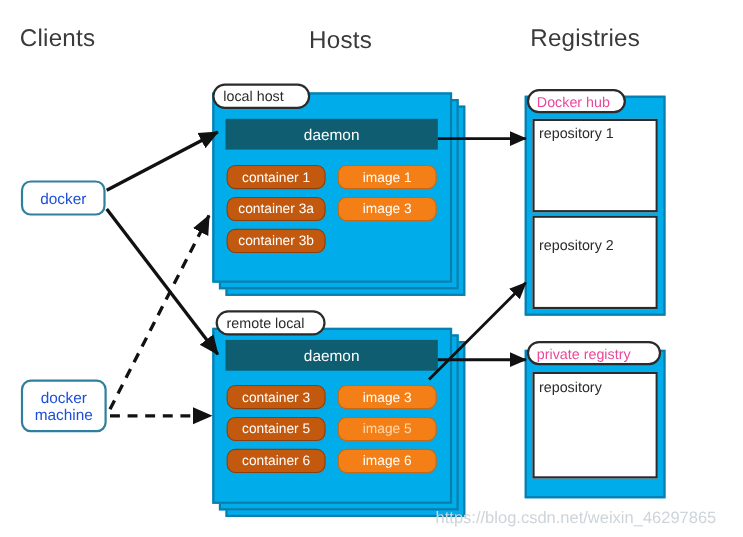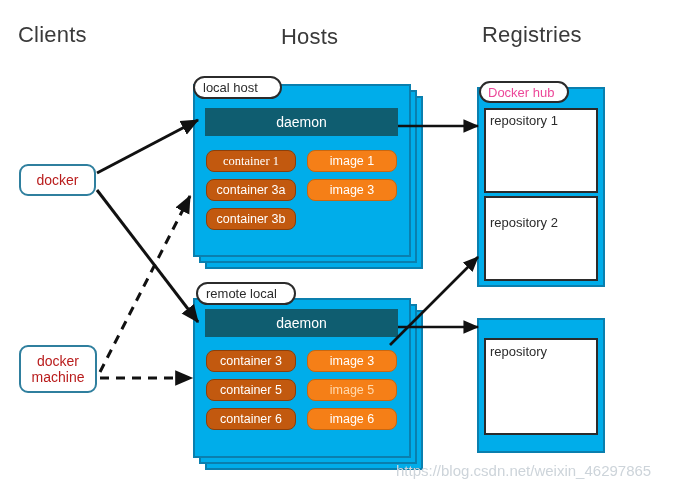--- a/index.html
+++ b/index.html
@@ -27,21 +27,21 @@
     white-space: nowrap;
   }
 
   
   .client-pill {
     position: absolute;
     box-sizing: border-box;
     background: #ffffff;
     border: 2px solid #2f7f9e;
     border-radius: 9px;
-    color: #b91c1c;
+    color: #1d4ed8;
     font-size: 14px;
     display: flex;
     align-items: center;
     justify-content: center;
     text-align: center;
     line-height: 1.15;
     z-index: 30;
   }
 
   
@@ -176,21 +176,21 @@
 
   <div class="host-stack" style="left:193px; top:84px; width:230px; height:185px;">
     <div class="host-shadow" style="left:12px; top:12px; width:218px; height:173px;"></div>
     <div class="host-shadow" style="left:6px; top:6px; width:218px; height:173px;"></div>
     <div class="host-card" style="width:218px; height:173px;"></div>
 
     <div class="daemon-bar" style="left:12px; top:24px; width:193px; height:28px;">
       <span>daemon</span>
     </div>
 
-    <div class="pill container" style="left:13px; top:66px; width:90px; height:22px;font-family:Liberation Serif, serif;">
+    <div class="pill container" style="left:13px; top:66px; width:90px; height:22px;">
       <span>container 1</span>
     </div>
     <div class="pill container" style="left:13px; top:95px; width:90px; height:22px;">
       <span>container 3a</span>
     </div>
     <div class="pill container" style="left:13px; top:124px; width:90px; height:22px;">
       <span>container 3b</span>
     </div>
 
     <div class="pill image" style="left:114px; top:66px; width:90px; height:22px;">
@@ -258,20 +258,23 @@
   <div class="repo-title" style="left:490px; top:215px;">repository 2</div>
   <div class="pill image-light" style="left:500px; top:222px; width:80px; height:20px;">
     <span>image 3</span>
   </div>
   <div class="pill image-light" style="left:500px; top:248px; width:80px; height:20px;">
     <span>image 4</span>
   </div>
 
   <div class="registry-box" style="left:477px; top:318px; width:128px; height:135px;"></div>
 
+  <div class="registry-label" style="left:479px; top:310px; width:122px; height:22px;">
+    <span>private registry</span>
+  </div>
 
   <div class="repo-box" style="left:484px; top:338px; width:114px; height:97px;"></div>
   <div class="repo-title" style="left:490px; top:344px;">repository</div>
   <div class="pill image-light" style="left:500px; top:366px; width:80px; height:22px;">
     <span>image 5</span>
   </div>
   <div class="pill image-light" style="left:500px; top:394px; width:80px; height:22px;">
     <span>image 6</span>
   </div>
 

